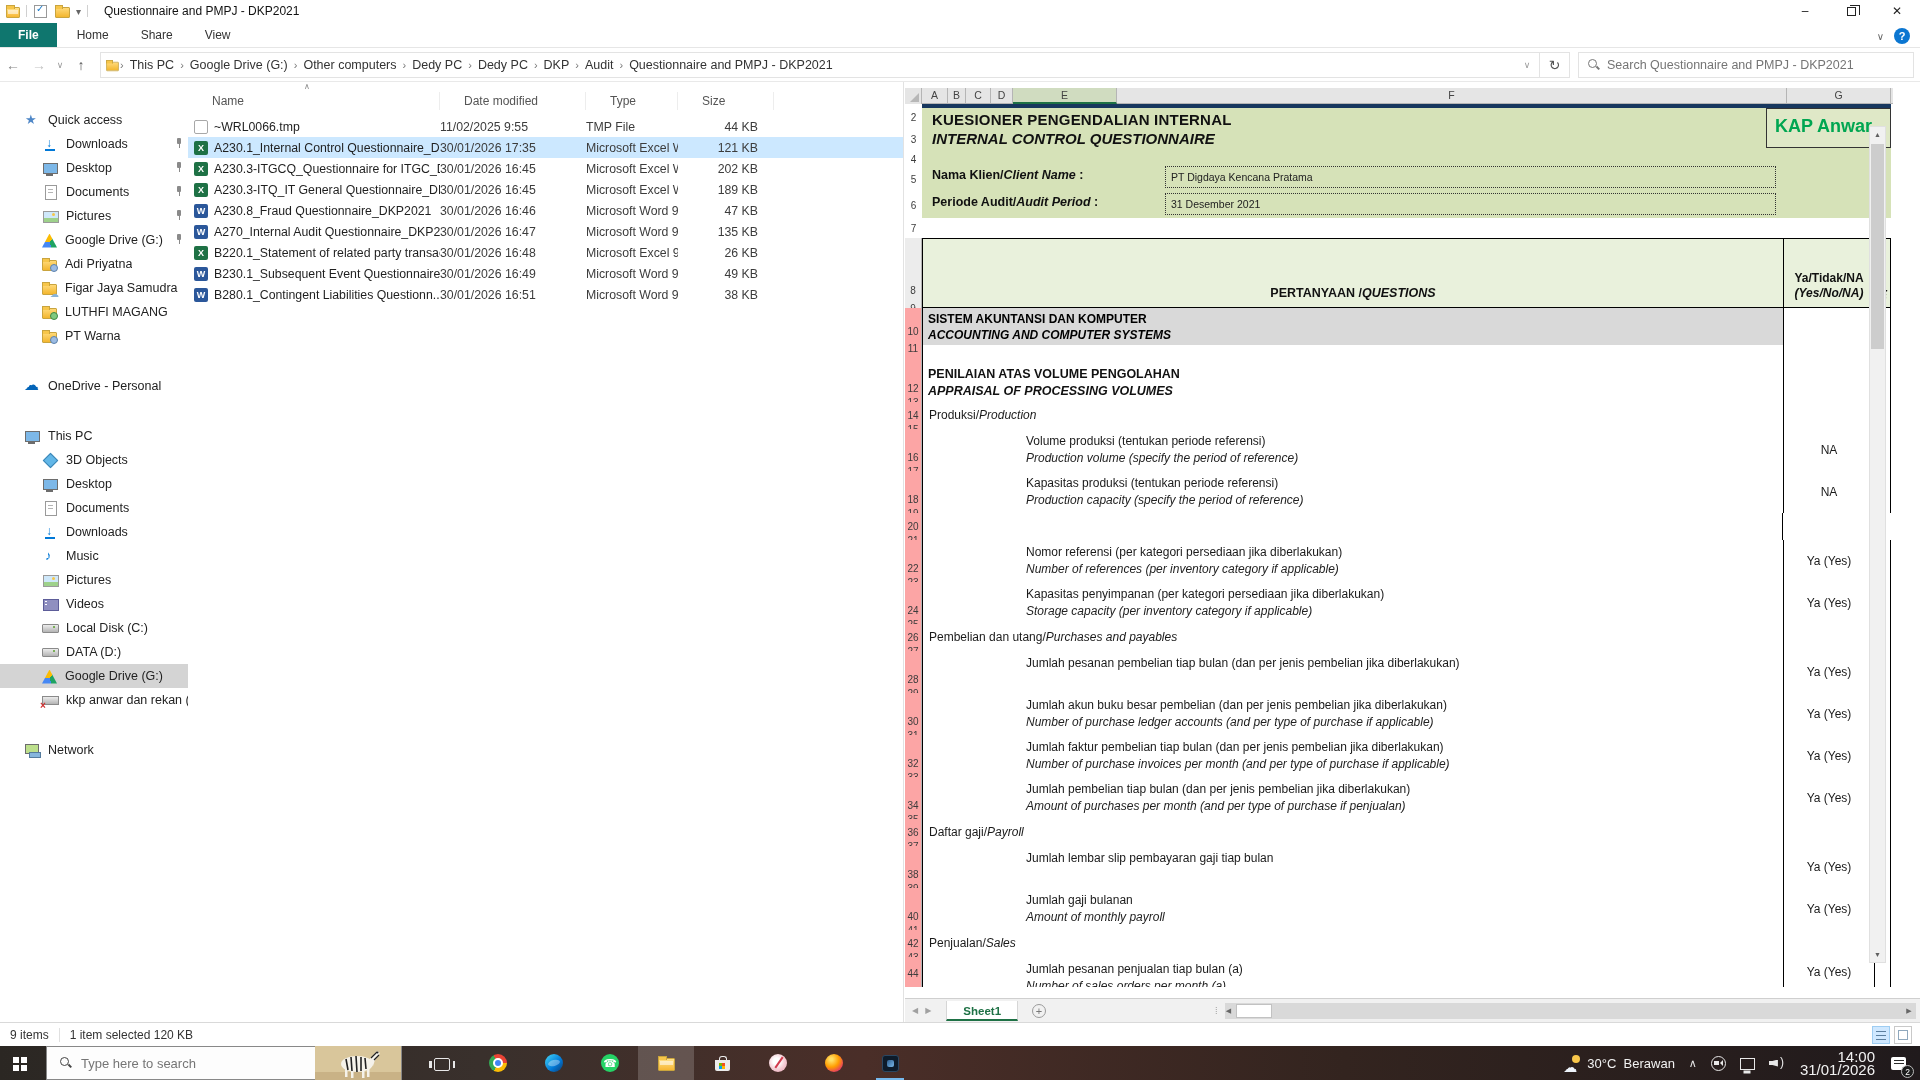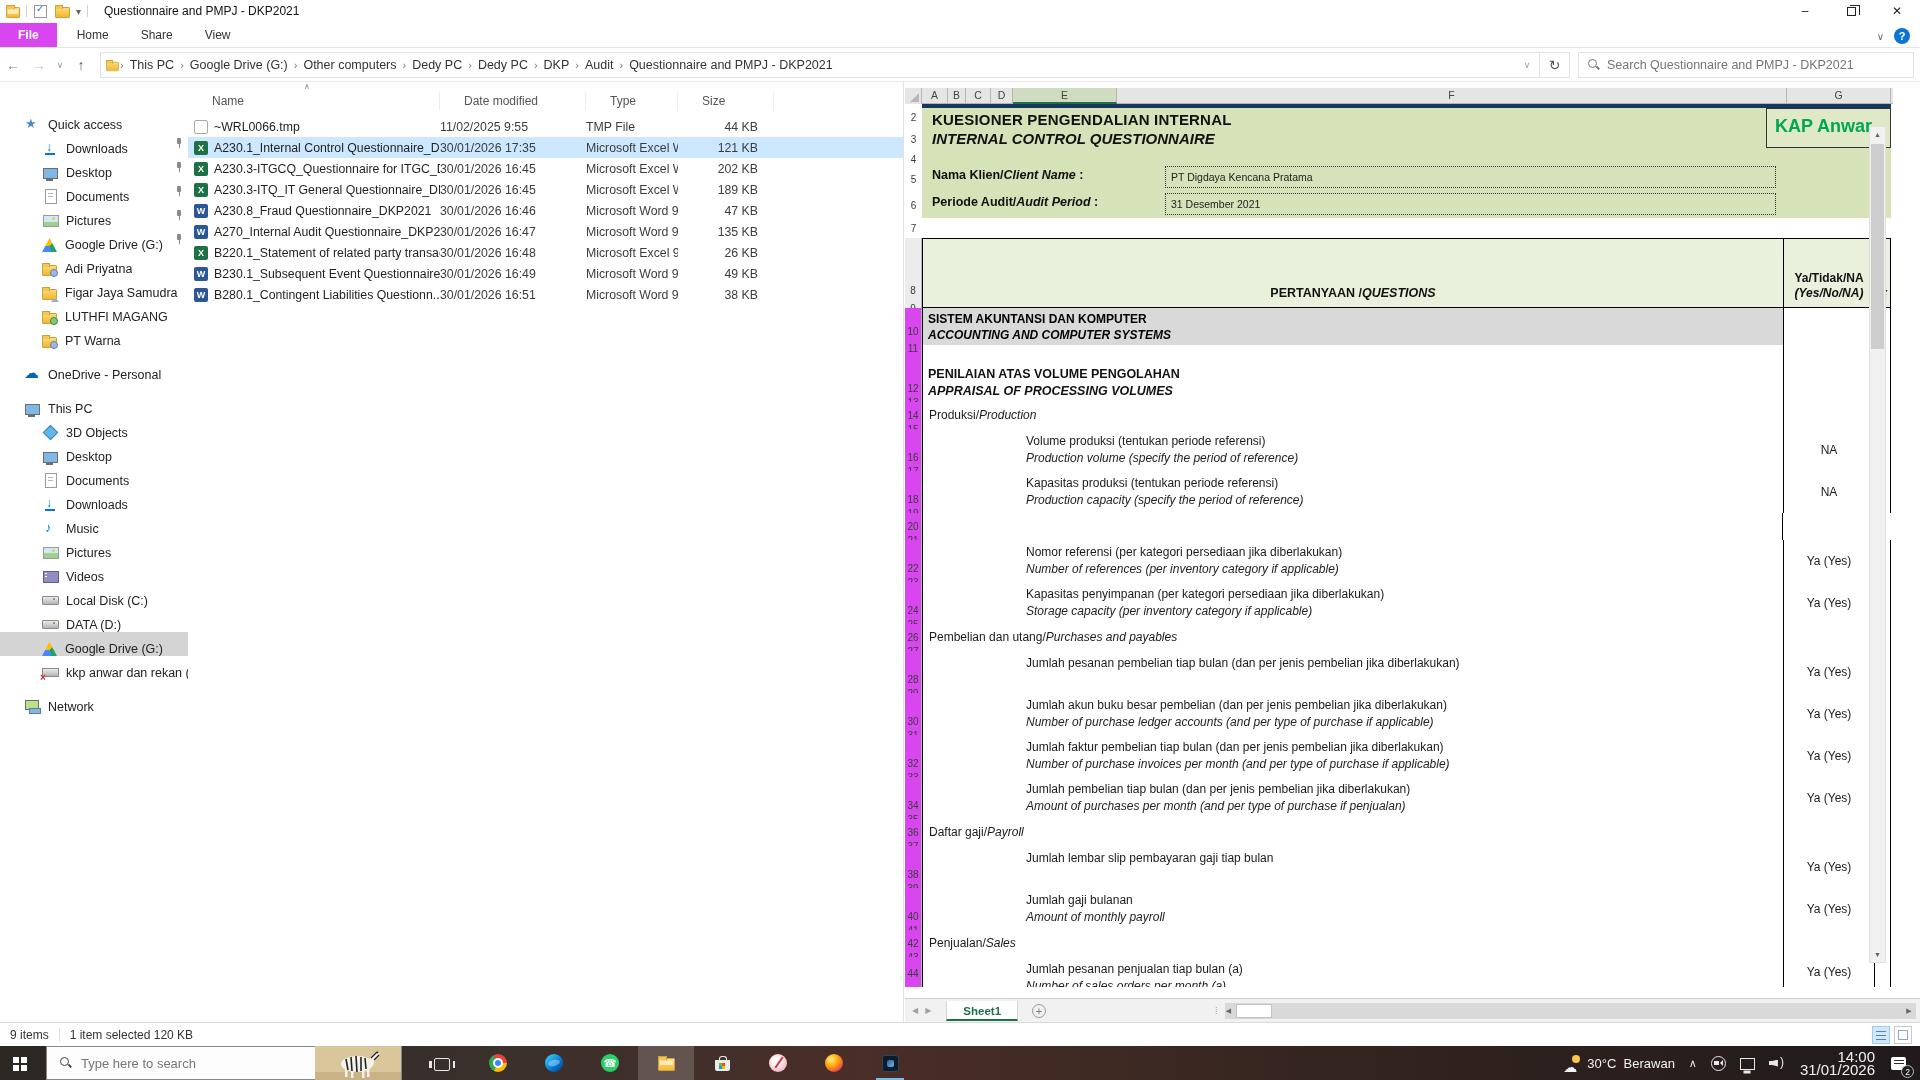--- a/index.html
+++ b/index.html
@@ -12,21 +12,21 @@
 .qat{display:flex;align-items:center;gap:6px;padding:0 6px}
 .tb-title{margin-left:10px;white-space:nowrap}
 .winbtns{margin-left:auto;display:flex;height:22px}
 .winbtn{width:46px;height:22px;display:flex;align-items:center;justify-content:center;color:#222;font-size:12px}
 .maxi{width:9px;height:9px;border:1px solid #222;position:relative;background:#fff}
 .maxi::before{content:"";position:absolute;left:2px;top:-3px;width:9px;height:9px;border:1px solid #222;border-left:none;border-bottom:none}
 .vsep{width:1px;height:12px;background:#d0d0d0}
 
 
 .menurow{position:absolute;left:0;top:22px;right:0;height:26px;background:#fff;border-bottom:1px solid #e6e6e6;display:flex;align-items:flex-end;font-size:12px;color:#333}
-.ftab{background:#d946ef;color:#fff;font-weight:bold;padding:5px 18px;margin-right:4px}
+.ftab{background:#0f766e;color:#fff;font-weight:bold;padding:5px 18px;margin-right:4px}
 .mtab{padding:5px 16px}
 .ribright{margin-left:auto;display:flex;align-items:center;gap:10px;padding:0 10px 3px 0}
 .chev{color:#666;font-size:10px}
 .help{width:16px;height:16px;border-radius:50%;background:#0b76d1;color:#fff;font:bold 11px/16px "Liberation Sans",sans-serif;text-align:center}
 
 
 .addrrow{position:absolute;left:0;top:48px;right:0;height:34px;background:#fff;border-bottom:1px solid #e9e9e9;display:flex;align-items:center}
 .navbtn{width:26px;text-align:center;font-size:14px;color:#888}
 .navbtn.up{color:#555}
 .navchev{width:16px;text-align:center;font-size:9px;color:#999}
@@ -36,22 +36,22 @@
 .addr-end{margin-left:auto;display:flex;align-items:center;gap:10px;color:#666}
 .refbtn{width:30px;height:26px;border:1px solid #e3e3e3;border-left:none;display:flex;align-items:center;justify-content:center;color:#555;font-size:14px}
 .searchbox{height:26px;width:336px;margin-left:8px;border:1px solid #e3e3e3;display:flex;align-items:center;gap:6px;padding:0 8px}
 .searchbox input{border:none;outline:none;flex:1;font-size:12.5px;color:#707070;font-family:inherit;background:transparent}
 
 
 .content{position:absolute;left:0;top:82px;right:0;height:940px;background:#fff}
 
 
 .sidebar{position:absolute;left:0;top:0;width:188px;height:100%;overflow:hidden;padding-top:26px;font-size:12.5px;color:#222}
-.sgroup,.sitem{display:flex;align-items:flex-end;height:24px;position:relative}
-.sgroup{padding-left:24px;margin-top:10px;font-weight:400}
+.sgroup,.sitem{display:flex;align-items:center;height:24px;position:relative}
+.sgroup{padding-left:24px;margin-top:26px;font-weight:400}
 .sgroup:first-child{margin-top:0}
 .sitem{padding-left:42px}
 .sitem.sel{background:#d4d4d4}
 .slab{margin-left:8px;white-space:nowrap;overflow:hidden}
 .pinw{position:absolute;right:14px;top:6px}
 
 
 .filearea{position:absolute;left:188px;top:0;width:715px;height:100%}
 .flhead{position:absolute;left:0;top:8px;right:0;height:22px;display:grid;grid-template-columns:252px 146px 92px 96px;font-size:12px;color:#555;align-items:center}
 .flhead .hc{padding-left:24px;border-right:1px solid #ededed;height:18px;line-height:18px;position:relative}
@@ -96,21 +96,21 @@
 .thq .it{font-style:italic}
 .tha{background:#e9f1dc;border:1.5px solid #000;display:flex;flex-direction:column;align-items:center;justify-content:flex-end;padding-bottom:6px;font-weight:bold;font-size:12px;color:#111;line-height:15px}
 .tha .it{font-style:italic}
 .thc{background:#e9f1dc;border:1.5px solid #000;border-left:none;overflow:hidden;display:flex;flex-direction:column;justify-content:flex-end;padding-bottom:4px;font-weight:bold;font-size:12px;color:#111;line-height:15px}
 .thc span{white-space:nowrap}
 .thc .it{font-style:italic}
 
 
 .blocks{width:988px;overflow:hidden}
 .blk{display:grid;grid-template-columns:17px 861px 92px 16px;position:relative}
-.blk .rh{position:relative;background:#d946ef;border-right:1px solid #b5b5b5}
+.blk .rh{position:relative;background:#fca5a5;border-right:1px solid #b5b5b5}
 .blk .rh .num{position:absolute;bottom:8px;width:100%;text-align:center;font-size:10px;color:#3c3c3c}
 .blk .rh .subn{position:absolute;bottom:0;width:100%;height:5px;overflow:hidden;text-align:center;font-size:10px;color:#3c3c3c}
 .blk .qc{border-left:1.5px solid #000;position:relative;overflow:hidden}
 .blk .ac{border-left:1.5px solid #000;border-right:1.5px solid #000;display:flex;align-items:center;justify-content:center;font-size:12px;color:#1a1a1a}
 .blk .cc{border-right:1.5px solid #000}
 .b-band{height:37px}
 .b-band .qc{background:#d9d9d9;padding:3px 0 0 5px;font-weight:bold;font-size:12px;line-height:16px;color:#000}
 .b-band .qc .l2{font-style:italic}
 .b-spacer{height:17px}
 .b-sub{height:40px}

